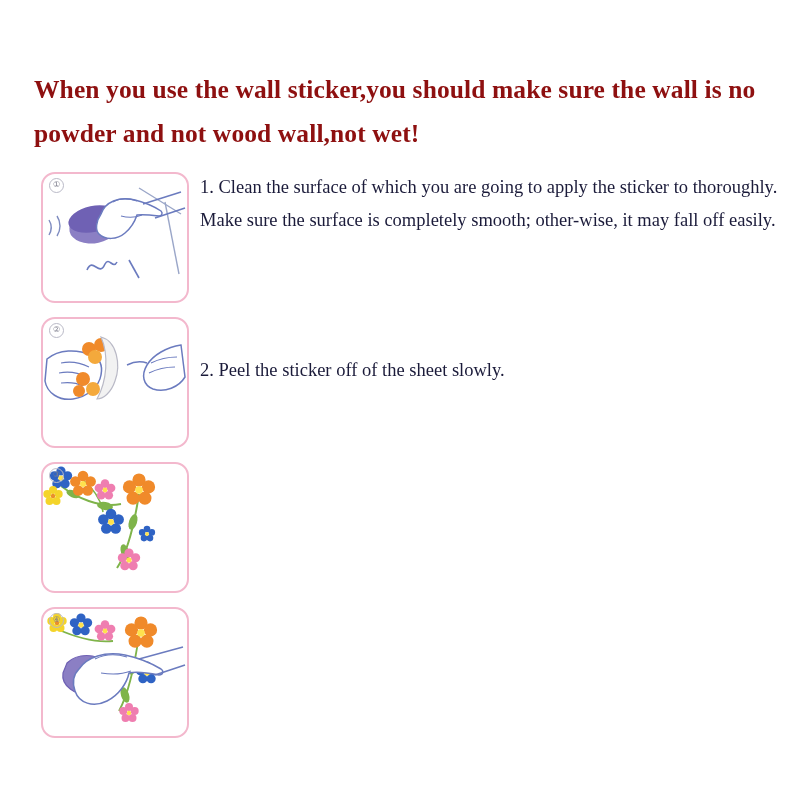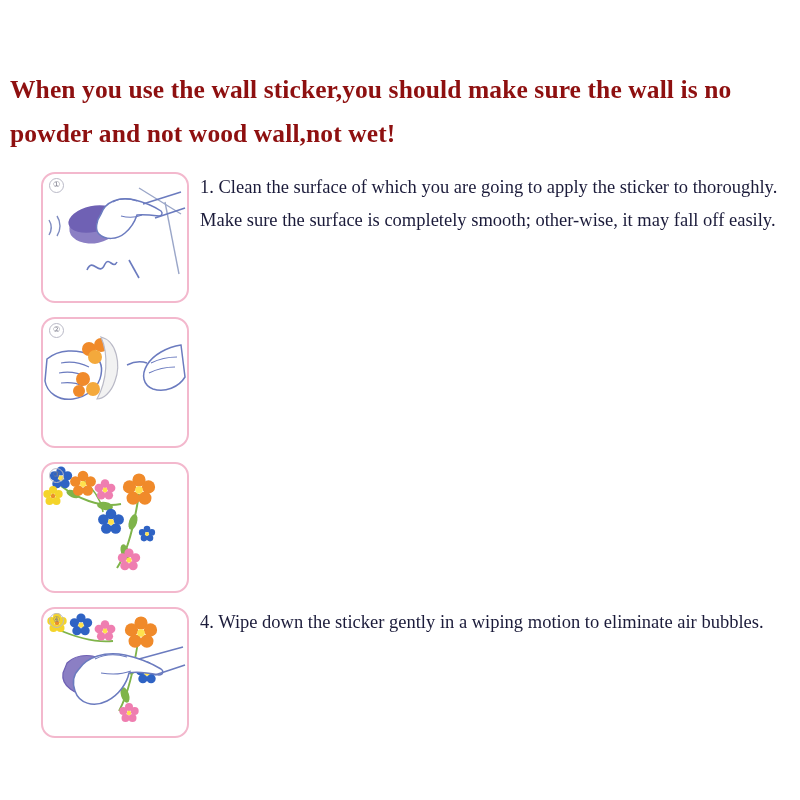--- a/index.html
+++ b/index.html
@@ -14,21 +14,21 @@
     overflow: hidden;
   }
   .page {
     position: relative;
     width: 800px;
     height: 800px;
     box-sizing: border-box;
   }
   .heading {
     position: absolute;
-    left: 10px;
+    left: 34px;
     top: 68px;
     width: 760px;
     color: #8e1010;
     font-family: "Liberation Serif", serif;
     font-weight: bold;
     font-size: 25.5px;
     line-height: 44px;
     letter-spacing: 0.1px;
   }
   .steps {
@@ -159,20 +159,21 @@
 
             <path d="M58 18 C74 22 78 46 72 62 C68 74 60 80 54 80 C64 62 66 36 58 18 Z" fill="#f2f2f2" stroke="#b9b9c6" stroke-width="1.2"></path>
 
             <path d="M138 26 C124 28 110 36 104 46 C98 56 100 66 110 70 C122 74 136 68 142 58 Z" fill="#ffffff" stroke="#6b7bbf" stroke-width="1.5"></path>
             <path d="M108 44 C116 40 126 38 134 38" stroke="#6b7bbf" stroke-width="1.1" fill="none"></path>
             <path d="M106 54 C114 50 124 48 132 48" stroke="#6b7bbf" stroke-width="1.1" fill="none"></path>
             <path d="M84 46 C92 42 98 42 104 44" stroke="#6b7bbf" stroke-width="1.4" fill="none"></path>
           </svg>
         </div>
       </div>
+      <div class="text t-center2">2. Peel the sticker off of the sheet slowly.</div>
     </div>
 
     <div class="step">
       <div class="thumb-wrap">
         <div class="thumb">
           <div class="step-num">③</div>
           <svg width="144" height="127" viewBox="0 0 144 127">
             <g>
 
               <path d="M18 22 C34 34 56 44 78 40" stroke="#7fb44a" stroke-width="2" fill="none"></path>
@@ -327,17 +328,16 @@
             <path d="M24 54 C34 44 54 44 62 54 C70 64 62 80 48 84 C32 88 18 76 20 64 Z" fill="#8b7fc4" stroke="#6f61b4" stroke-width="1.2"></path>
 
             <path d="M36 60 C44 48 62 42 82 46 C96 49 108 54 118 60 C121 62 120 66 116 66 C106 64 94 62 86 64 C84 74 76 86 64 92 C50 99 36 94 32 82 C29 73 30 66 36 60 Z" fill="#ffffff" stroke="#6b7bbf" stroke-width="1.5"></path>
             <path d="M52 50 C62 45 74 45 84 48" stroke="#6b7bbf" stroke-width="1.1" fill="none"></path>
             <path d="M58 64 C70 66 80 65 88 62" stroke="#6b7bbf" stroke-width="1.1" fill="none"></path>
             <path d="M96 50 L140 38" stroke="#6b7bbf" stroke-width="1.5" fill="none"></path>
             <path d="M112 66 L142 56" stroke="#6b7bbf" stroke-width="1.5" fill="none"></path>
           </svg>
         </div>
       </div>
-      <div class="text">4. Wipe down the sticker gently in a wiping motion to eliminate air bubbles.</div>
     </div>
 
   </div>
 </div>
 
 </body></html>

